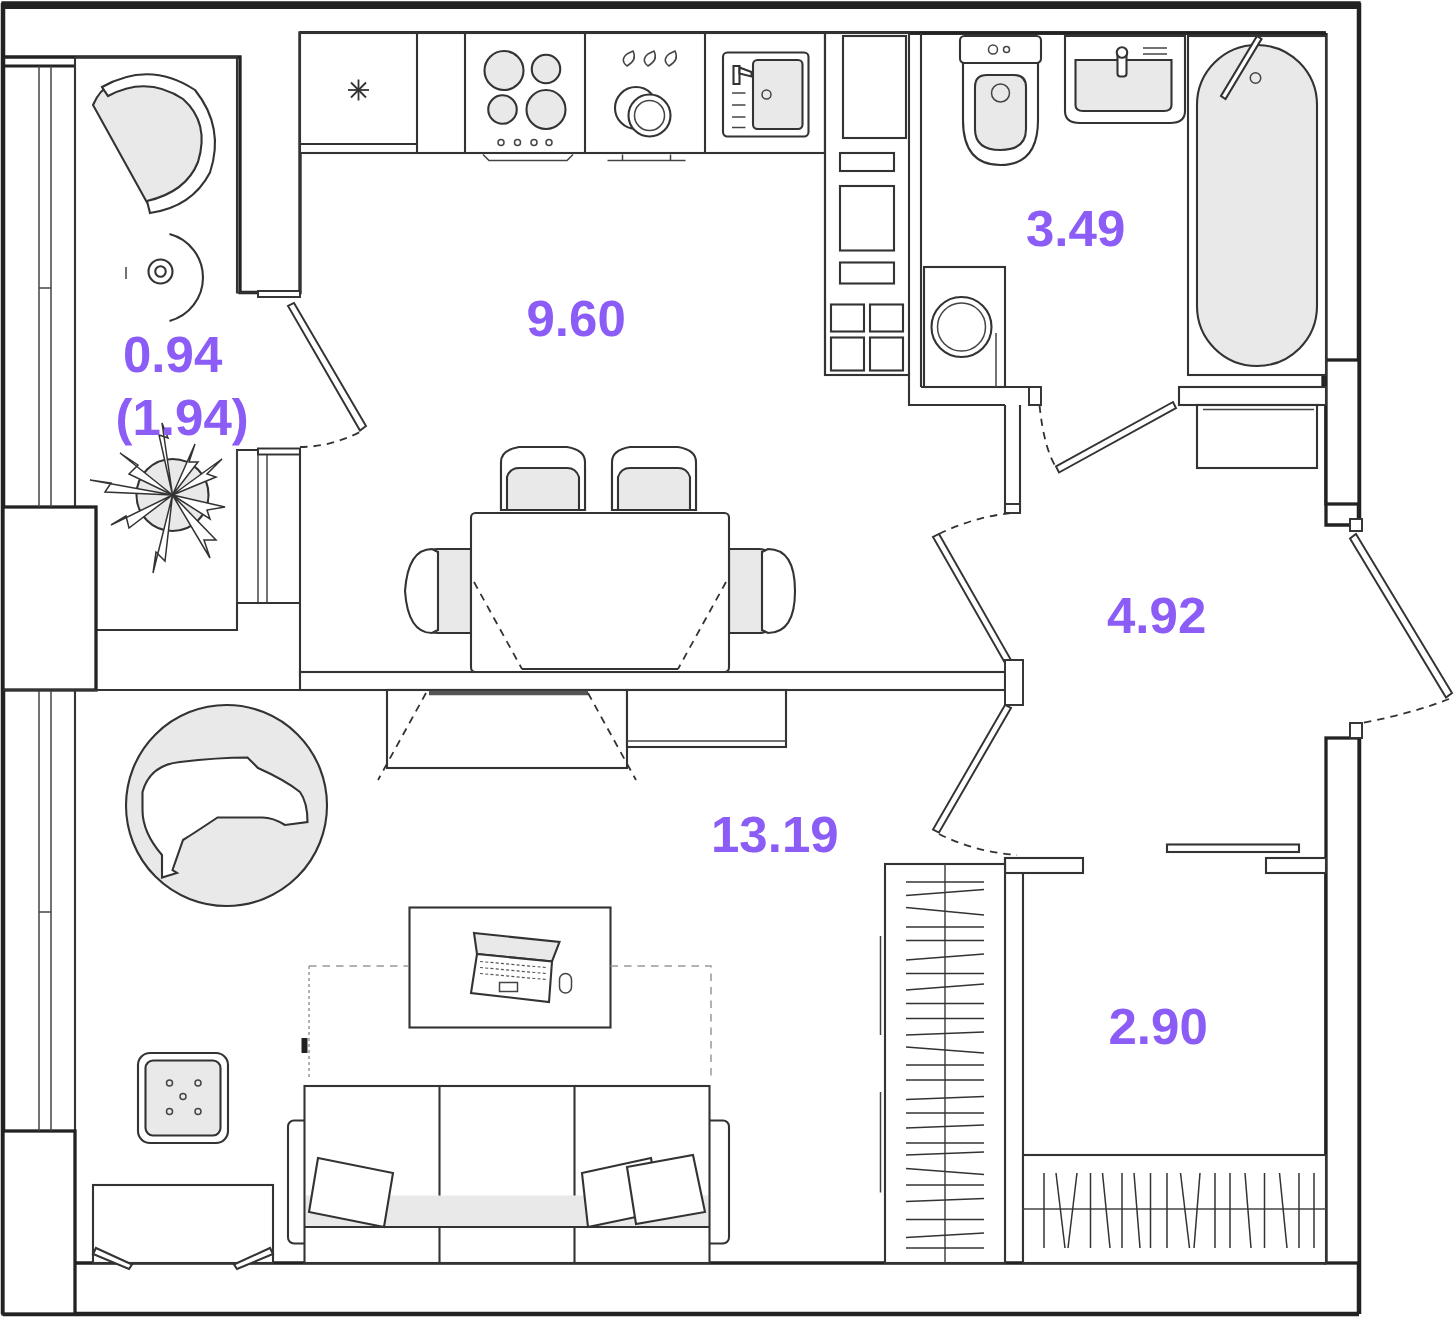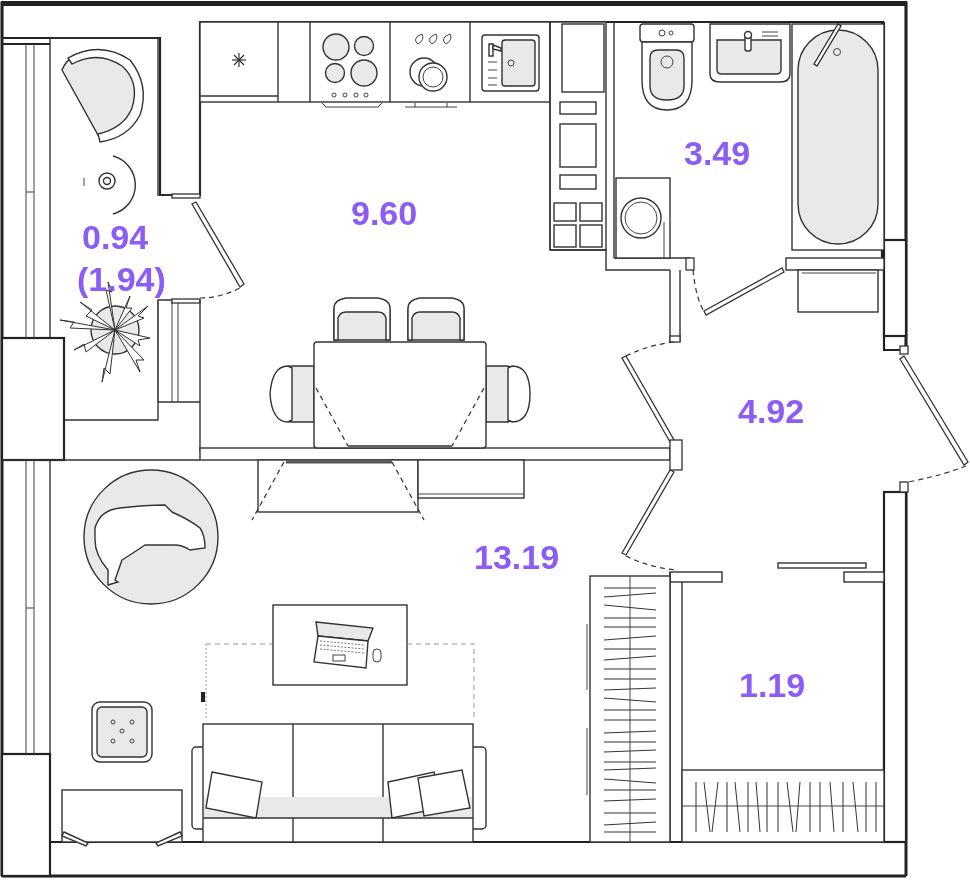--- a/index.html
+++ b/index.html
@@ -357,13 +357,13 @@
     </g>
   </g>
 </svg>
 
 <div class="label" style="left:82px; top:220px;">0.94</div>
 <div class="label" style="left:77px; top:262px;">(1.94)</div>
 <div class="label" style="left:351px; top:196px;">9.60</div>
 <div class="label" style="left:684px; top:136px;">3.49</div>
 <div class="label" style="left:738px; top:394px;">4.92</div>
 <div class="label" style="left:430px; top:540px;margin-left:44px;">13.19</div>
-<div class="label" style="left:739px; top:668px;">1.19</div>
+<div class="label" style="left:739px; top:668px;">2.90</div>
 
 </body></html>

